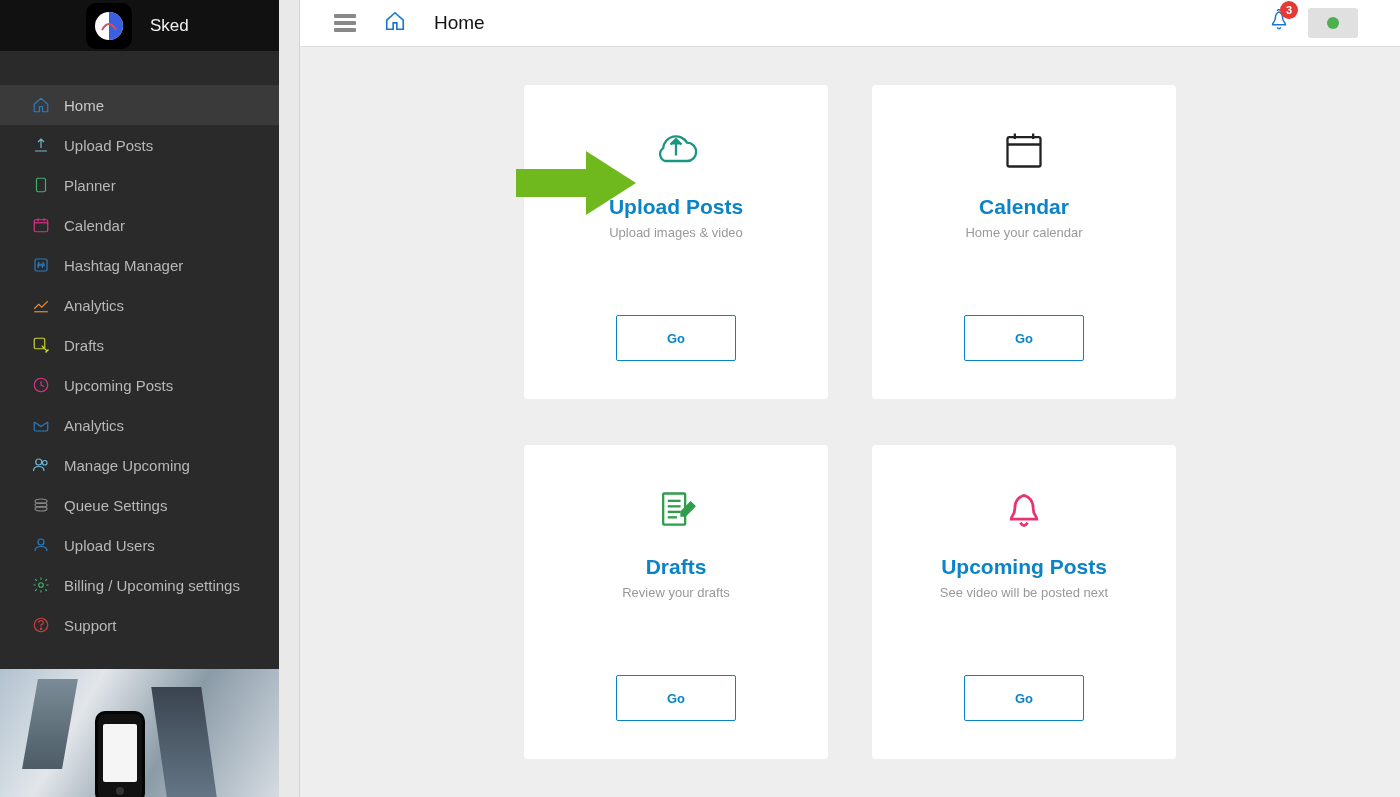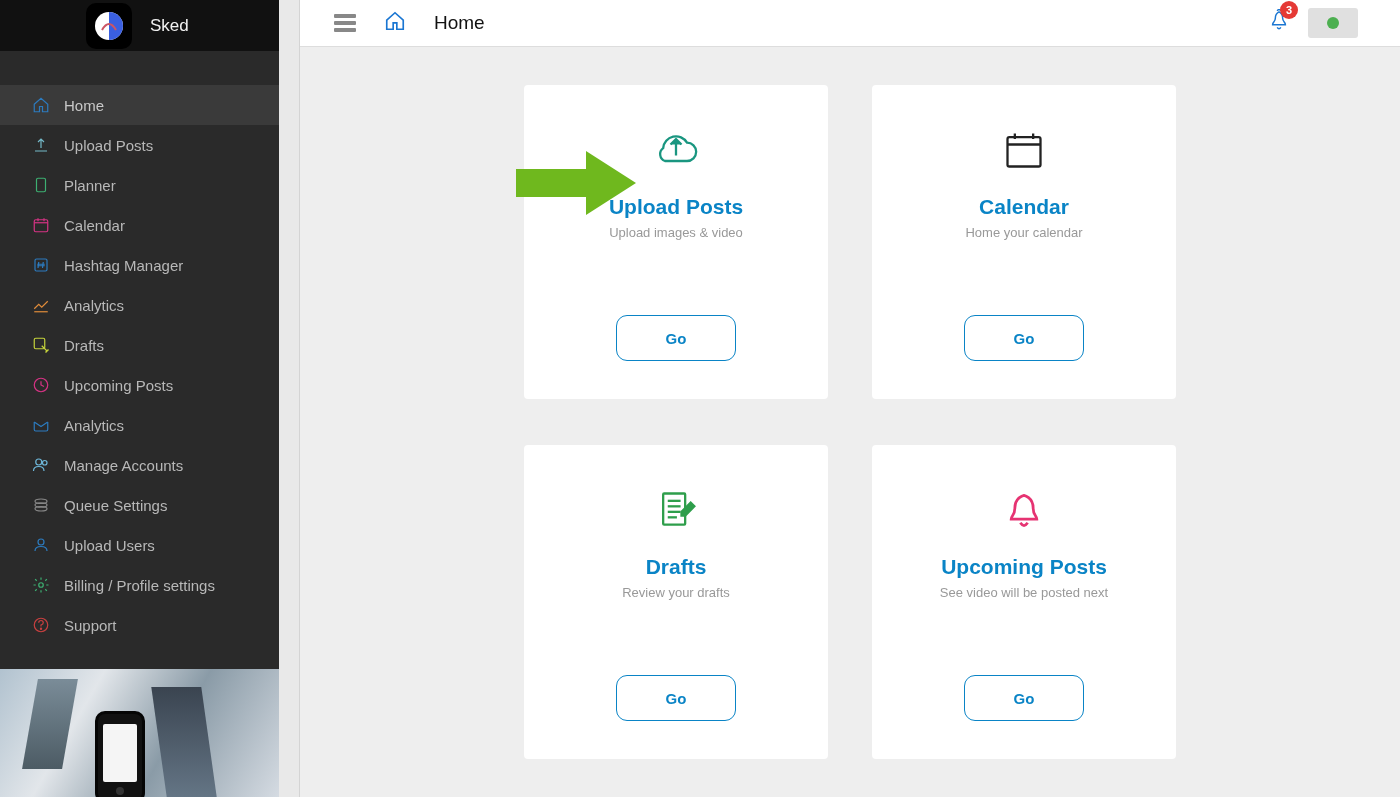--- a/index.html
+++ b/index.html
@@ -47,21 +47,21 @@
   .status-btn { width:50px; height:30px; background:#e0e0e0; display:flex; align-items:center; justify-content:center; border-radius:3px; cursor:pointer; margin-right:8px; }
   .status-dot { width:12px; height:12px; border-radius:50%; background:#4caf50; }
 
   .content { flex:1; padding: 38px 60px; position:relative; }
   .cards-grid { display:grid; grid-template-columns: 304px 304px; column-gap: 44px; row-gap: 46px; justify-content: center; }
   .card { background:#fff; border-radius:4px; padding: 38px 30px 38px; display:flex; flex-direction:column; align-items:center; text-align:center; min-height: 314px; }
   .card .card-icon { height: 54px; margin-bottom: 18px; display:flex; align-items:center; justify-content:center; }
   .card .card-icon svg { width:44px; height:44px; }
   .card-title { color:#0a84c6; font-size:21px; font-weight:bold; margin-bottom:6px; }
   .card-desc { color:#999; font-size:13px; margin-bottom: 28px; line-height:1.3; max-width: 210px; }
-  .go-btn { margin-top:auto; width:120px; height:46px; border:1px solid #0a84c6; color:#0a84c6; font-weight:bold; background:transparent; font-size:15px; cursor:pointer; border-radius:11px; }
+  .go-btn { margin-top:auto; width:120px; height:46px; border:1px solid #0a84c6; color:#0a84c6; font-weight:bold; background:transparent; font-size:13px; cursor:pointer; border-radius:2px; }
 
   
   .pointer-arrow { position:absolute; left: 216px; top: 104px; }
   .pointer-arrow svg { width:120px; height:64px; }
 </style>
 </head>
 <body>
 
 <div class="app">
   <aside class="sidebar">
@@ -162,21 +162,21 @@
         <span>Analytics</span>
       </div>
       <div class="nav-item">
         <span class="icon">
             <svg viewBox="0 0 24 24" fill="none" stroke="#6eb7d9" stroke-width="1.6">
               <circle cx="9" cy="8" r="4"></circle>
               <path d="M2 20 Q2 14 9 14 Q16 14 16 20"></path>
               <circle cx="17" cy="9" r="3"></circle>
             </svg>
           </span>
-        <span>Manage Accounts</span>
+        <span>Manage Upcoming</span>
       </div>
       <div class="nav-item">
         <span class="icon">
             <svg viewBox="0 0 24 24" fill="none" stroke="#888" stroke-width="1.6">
               <ellipse cx="12" cy="7" rx="8" ry="3"></ellipse>
               <ellipse cx="12" cy="12" rx="8" ry="3"></ellipse>
               <ellipse cx="12" cy="17" rx="8" ry="3"></ellipse>
             </svg>
           </span>
         <span>Queue Settings</span>
@@ -190,21 +190,21 @@
           </span>
         <span>Upload Users</span>
       </div>
       <div class="nav-item">
         <span class="icon">
             <svg viewBox="0 0 24 24" fill="none" stroke="#3db072" stroke-width="1.6">
               <circle cx="12" cy="12" r="3"></circle>
               <path d="M12 2 V5 M12 19 V22 M4.2 4.2 L6.3 6.3 M17.7 17.7 L19.8 19.8 M2 12 H5 M19 12 H22 M4.2 19.8 L6.3 17.7 M17.7 6.3 L19.8 4.2"></path>
             </svg>
           </span>
-        <span>Billing / Profile settings</span>
+        <span>Billing / Upcoming settings</span>
       </div>
       <div class="nav-item">
         <span class="icon">
             <svg viewBox="0 0 24 24" fill="none" stroke="#c74040" stroke-width="1.6">
               <circle cx="12" cy="12" r="9"></circle>
               <path d="M9 9 Q9 6 12 6 Q15 6 15 9 Q15 11 12 12 V14"></path>
               <circle cx="12" cy="17" r="0.8" fill="#c74040"></circle>
             </svg>
           </span>
         <span>Support</span>

